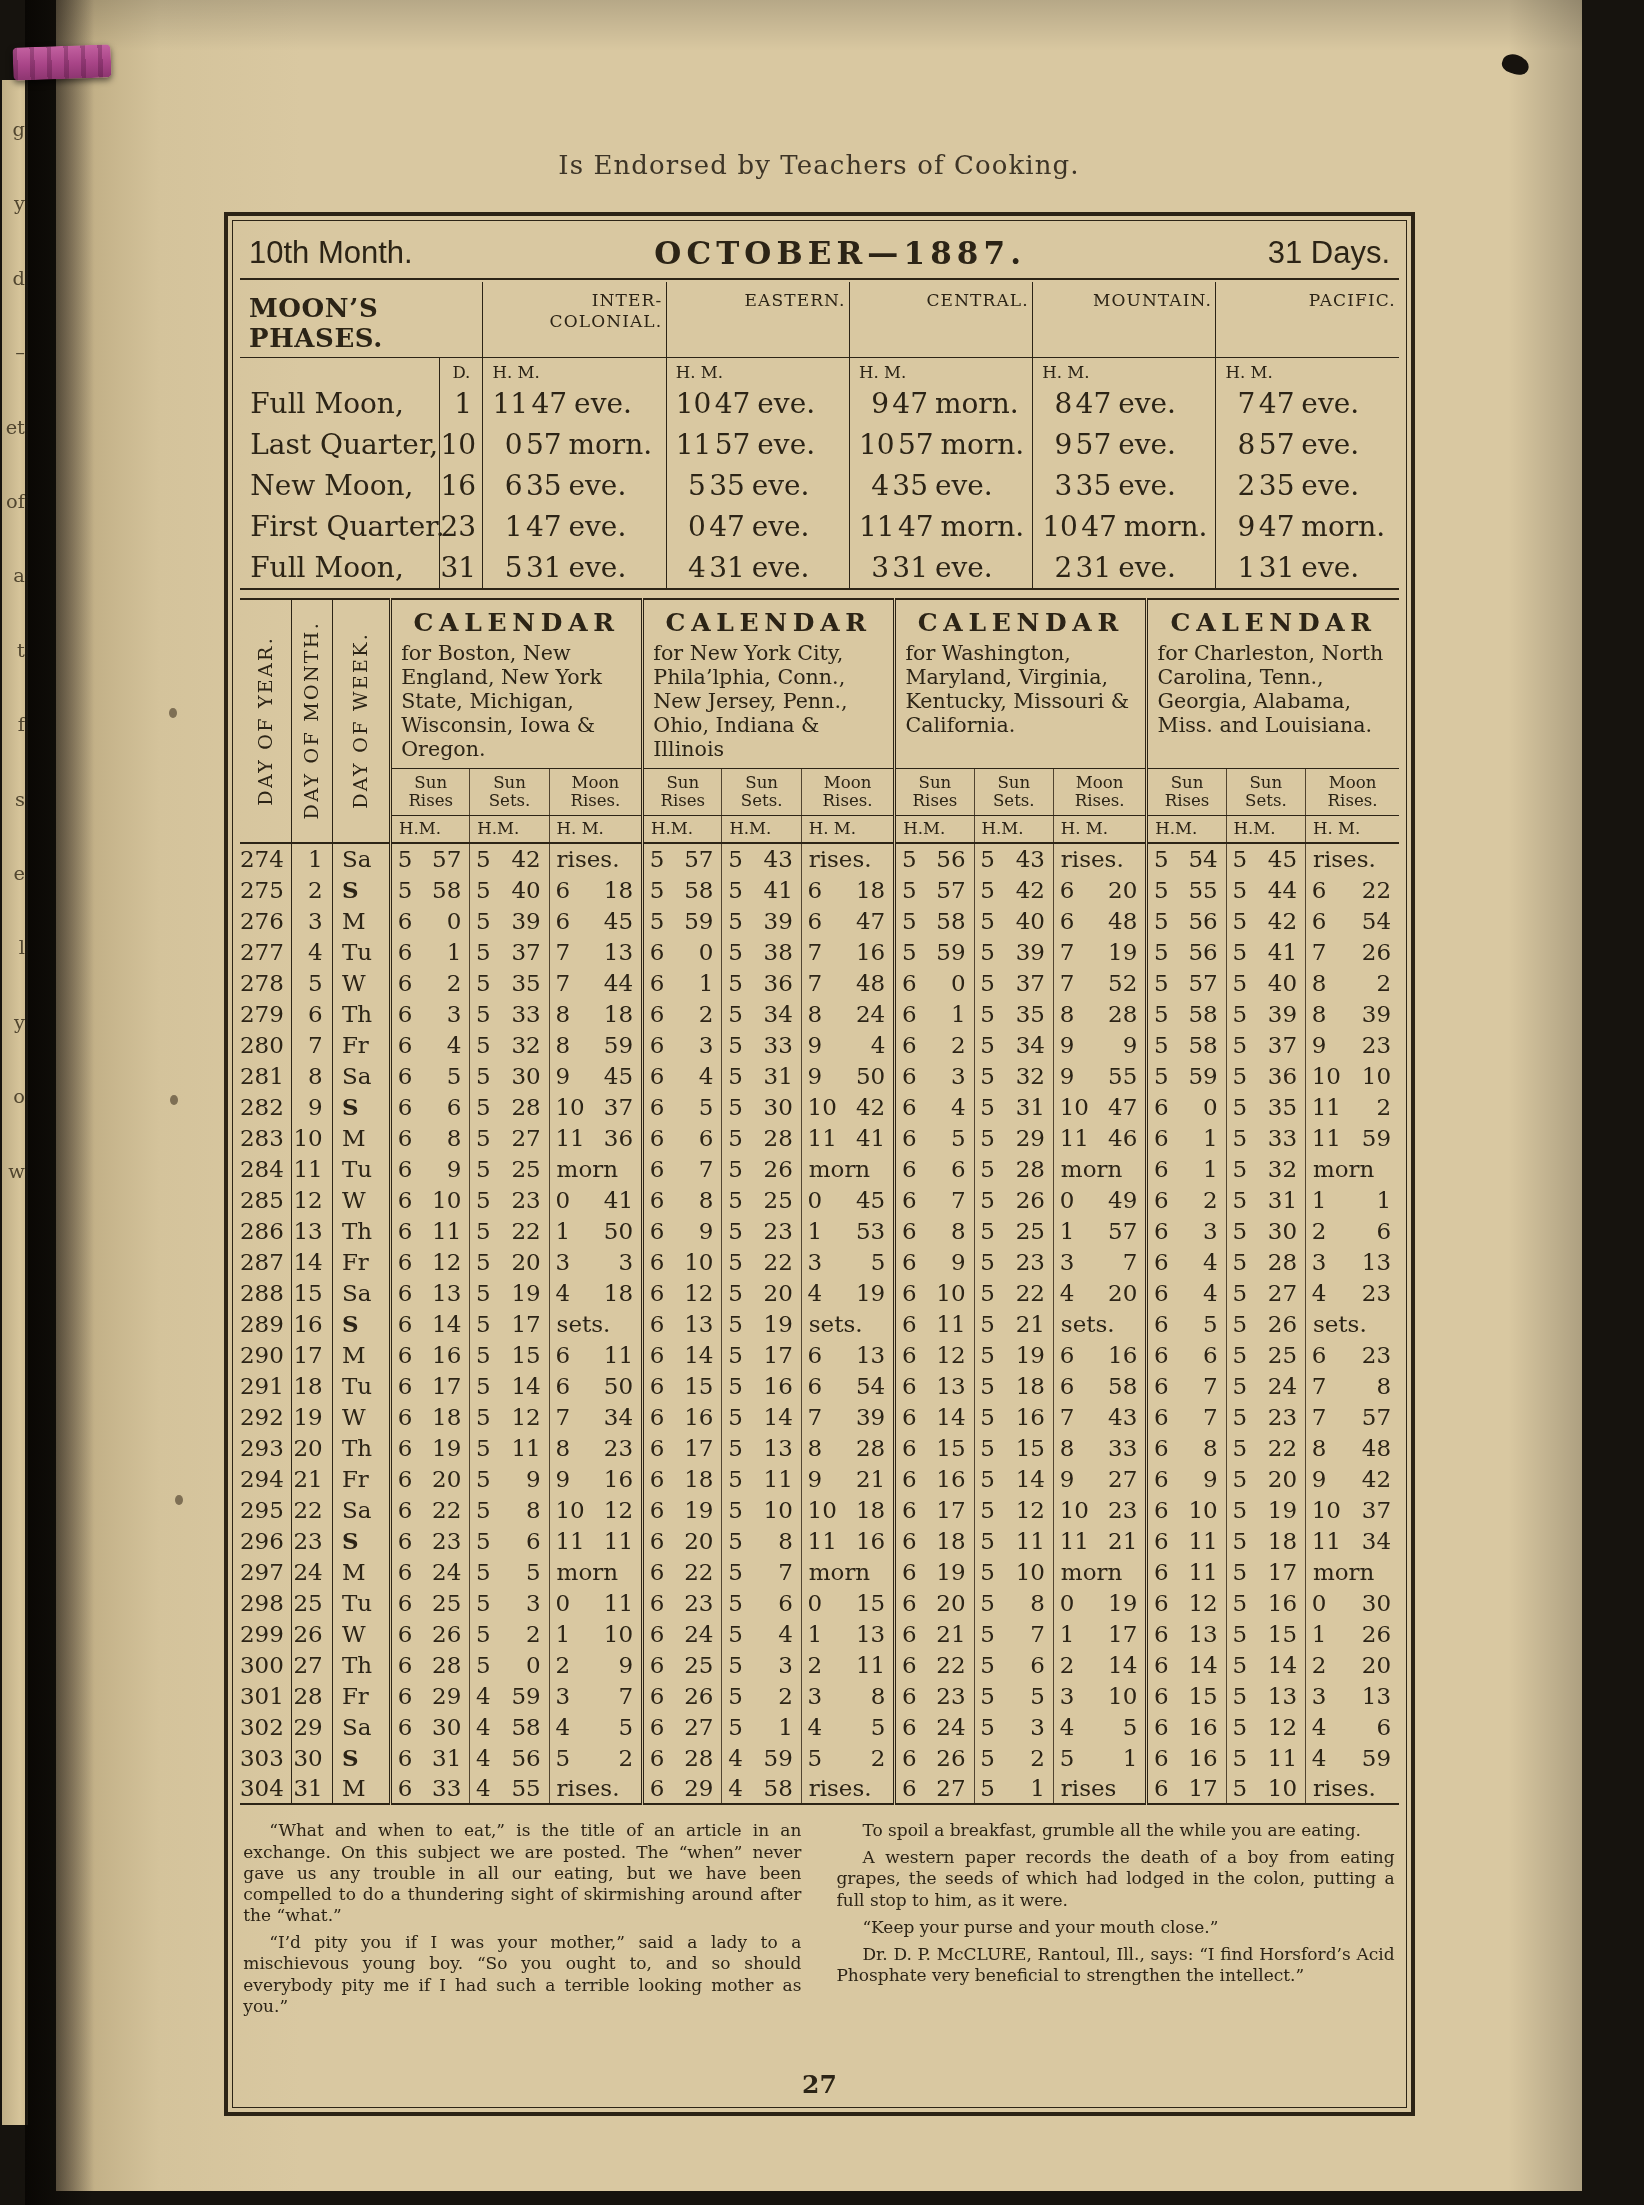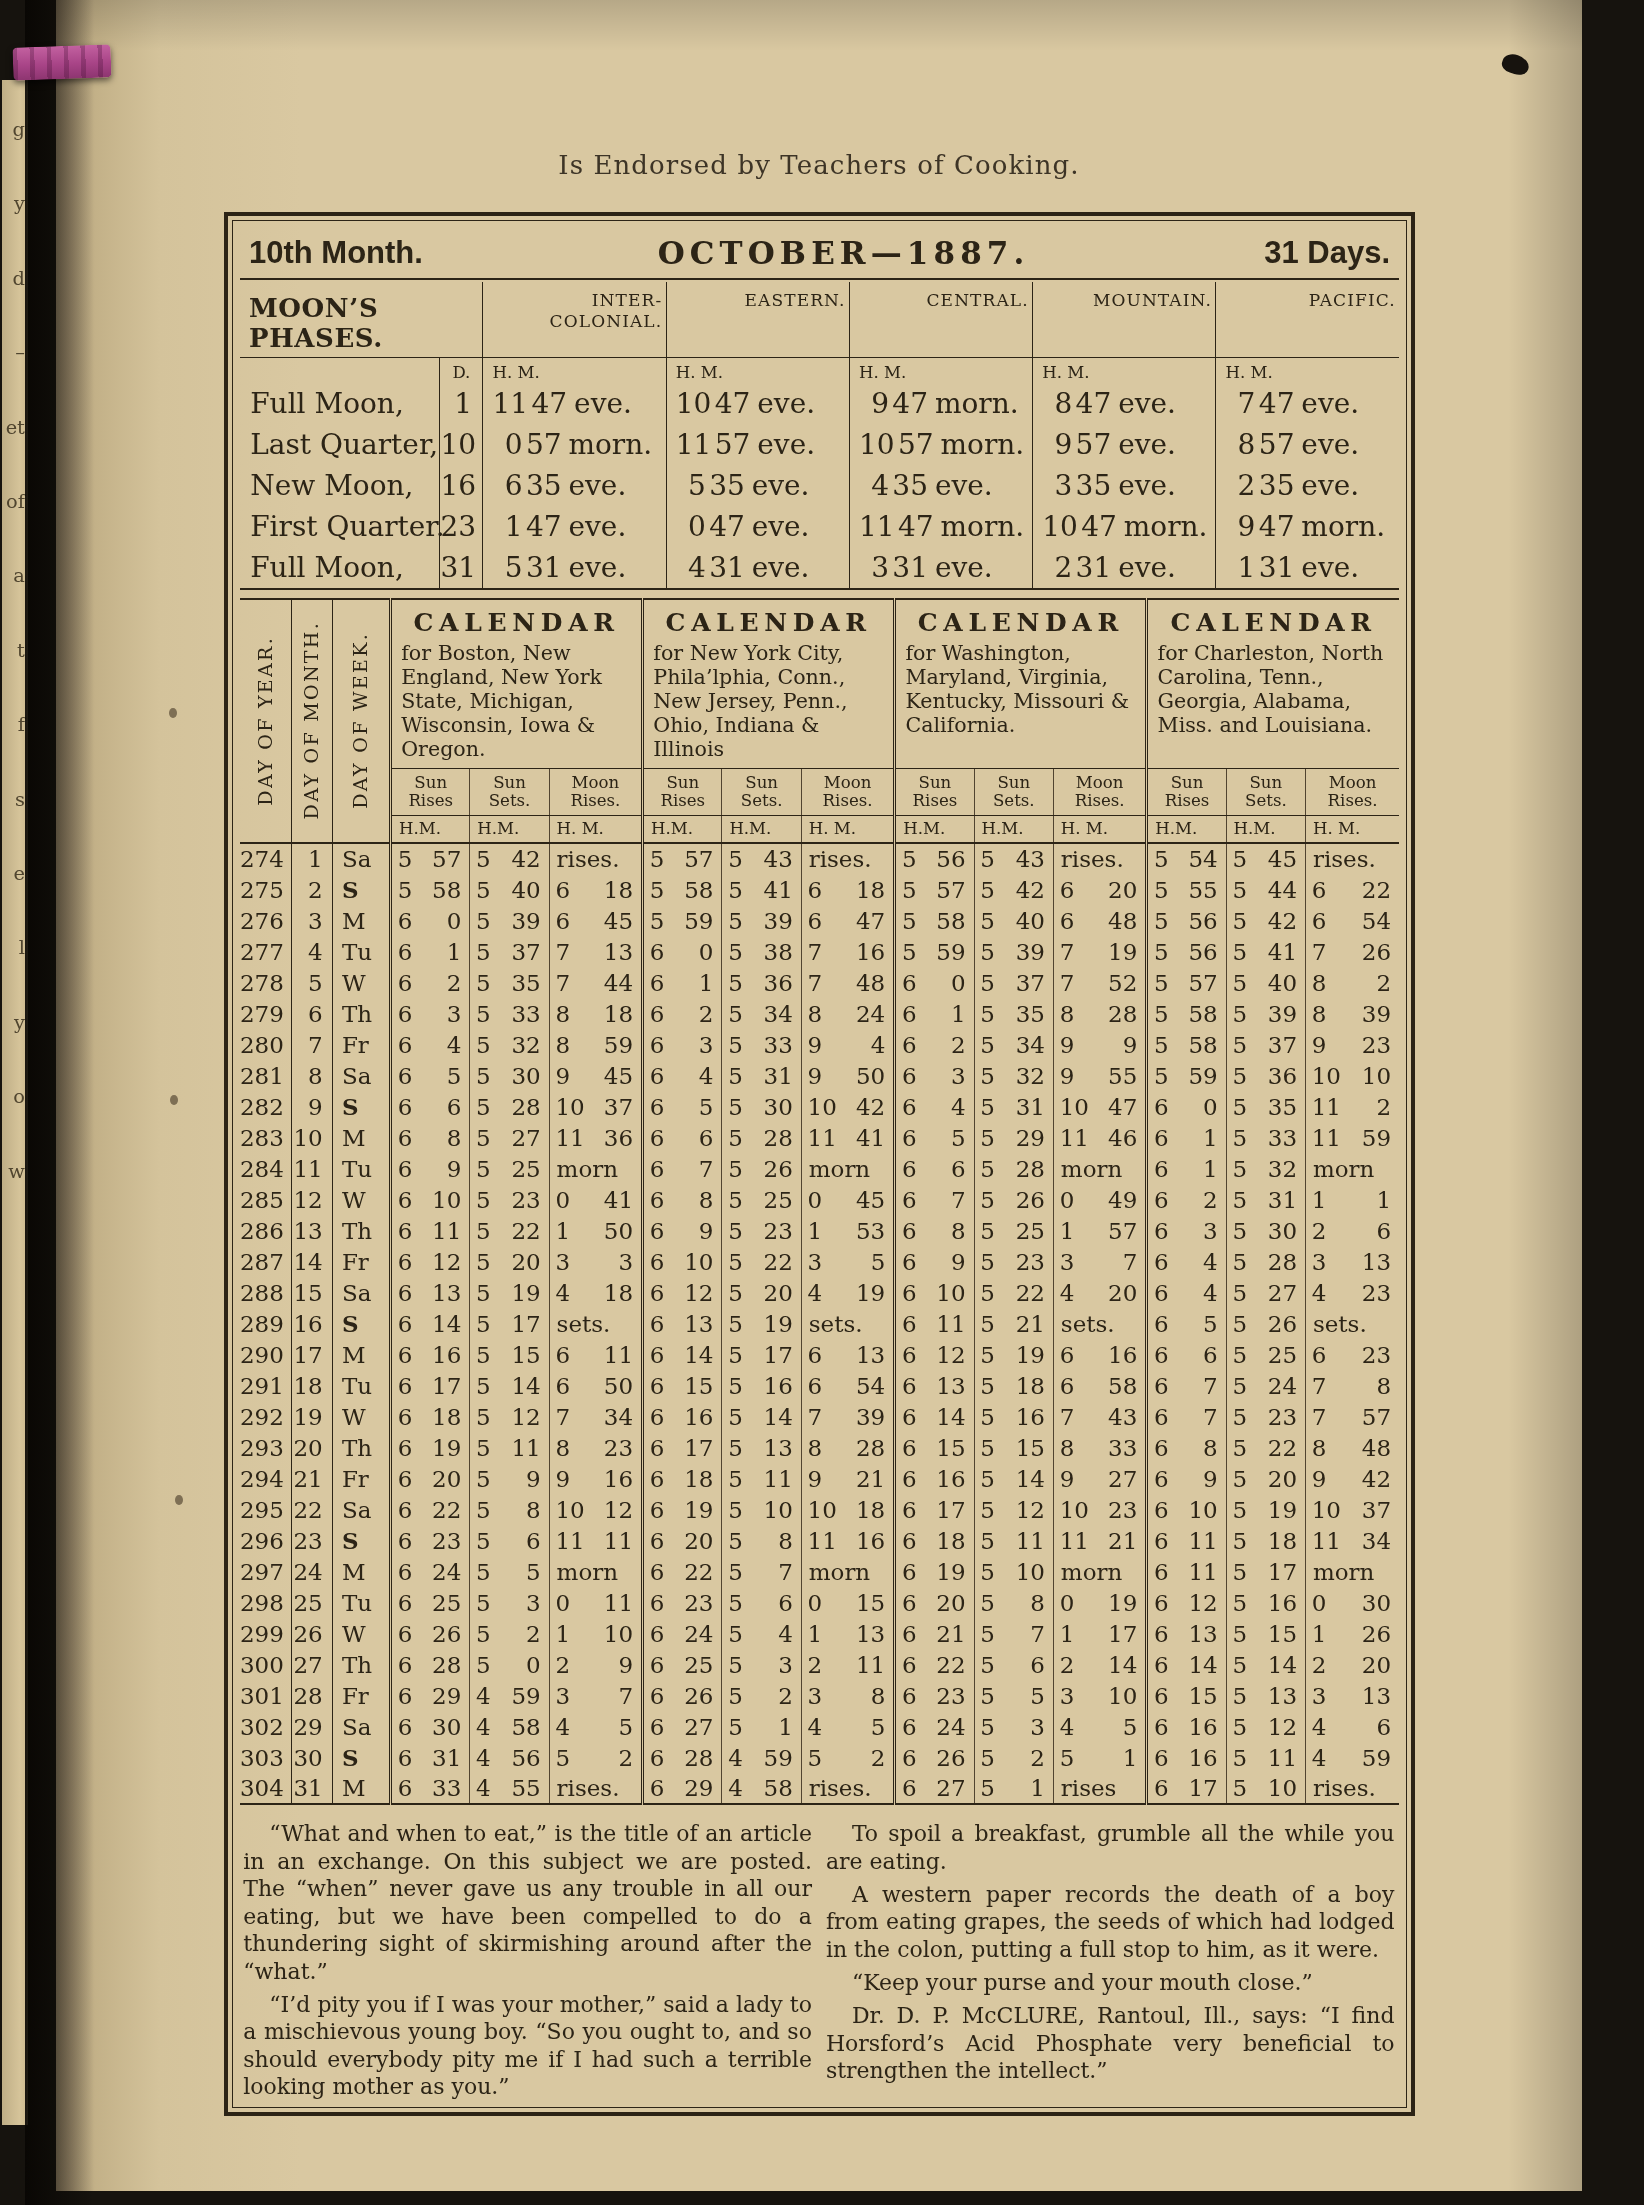--- a/index.html
+++ b/index.html
@@ -37,21 +37,21 @@
 
   
   .frame{position:absolute;left:168px;top:212px;width:1191px;height:1904px;
     border:4px solid #2c2416;padding:4px;}
   .frame-inner{width:100%;height:100%;border:1.7px solid #2c2416;padding:4.6px 6.9px 5.7px;
     display:flex;flex-direction:column;overflow:hidden;}
 
   
   .masthead{display:flex;align-items:center;justify-content:space-between;
     padding:9.1px 9.1px 6.9px;border-bottom:2.3px solid #2c2416;}
-  .mh-side{font-family:"Liberation Sans",sans-serif;font-weight:bold;font-size:31px;}
+  .mh-side{font-family:"Liberation Sans",sans-serif;font-weight:normal;font-size:31px;}
   .mh-title{font-weight:bold;font-size:31px;letter-spacing:5.1px;}
 
   
   table{border-collapse:collapse;width:100%;table-layout:fixed;}
   th,td{border:none;}
   .moon{margin-top:2.3px;border-bottom:2.3px solid #2c2416;}
   .moon .mp-title{font-size:26px;font-weight:600;text-align:left;letter-spacing:0.6px;
     padding:11.4px 0 3.4px 9.1px;border-bottom:1.1px solid #2c2416;vertical-align:bottom;}
   .moon .zone{font-size:17px;font-weight:400;letter-spacing:1.1px;text-align:right;line-height:1.22;
     padding:8px 3.4px 3.4px 9.1px;border-left:1.1px solid #2c2416;border-bottom:1.1px solid #2c2416;vertical-align:top;}
@@ -85,21 +85,21 @@
   .cal tbody td{height:31px;font-size:23px;border-left:0.6px solid #514430;
     white-space:nowrap;vertical-align:middle;}
   .cal tbody .doy{border-left:none;text-align:right;padding-right:8px;}
   .cal tbody .dom{border-left:1.1px solid #2c2416;text-align:right;padding-right:9.1px;}
   .cal tbody .dowc{border-left:1.1px solid #2c2416;text-align:left;padding-left:9.1px;}
   .sunday{font-weight:bold;font-size:27px;}
   .tc{display:flex;justify-content:space-between;padding:0 8px 0 5.7px;}
   .tw{text-align:left;padding-left:6.9px;}
 
   
-  .notes{display:flex;gap:14px;padding:15px 4.6px 0 3.4px;font-size:22px;}
+  .notes{display:flex;gap:35px;padding:15px 4.6px 0 3.4px;font-size:17px;}
   .ncol{flex:1;}
   .ncol p{margin:0 0 5.7px;text-indent:26px;text-align:justify;line-height:1.25;}
   .pagenum{margin-top:auto;text-align:center;font-weight:bold;font-size:25px;padding:6.9px 0 2.3px;}
 </style>
 </head>
 <body>
 
 <div class="opposite-edge">
   <div class="fragments">
       <span class="frag">g</span>

